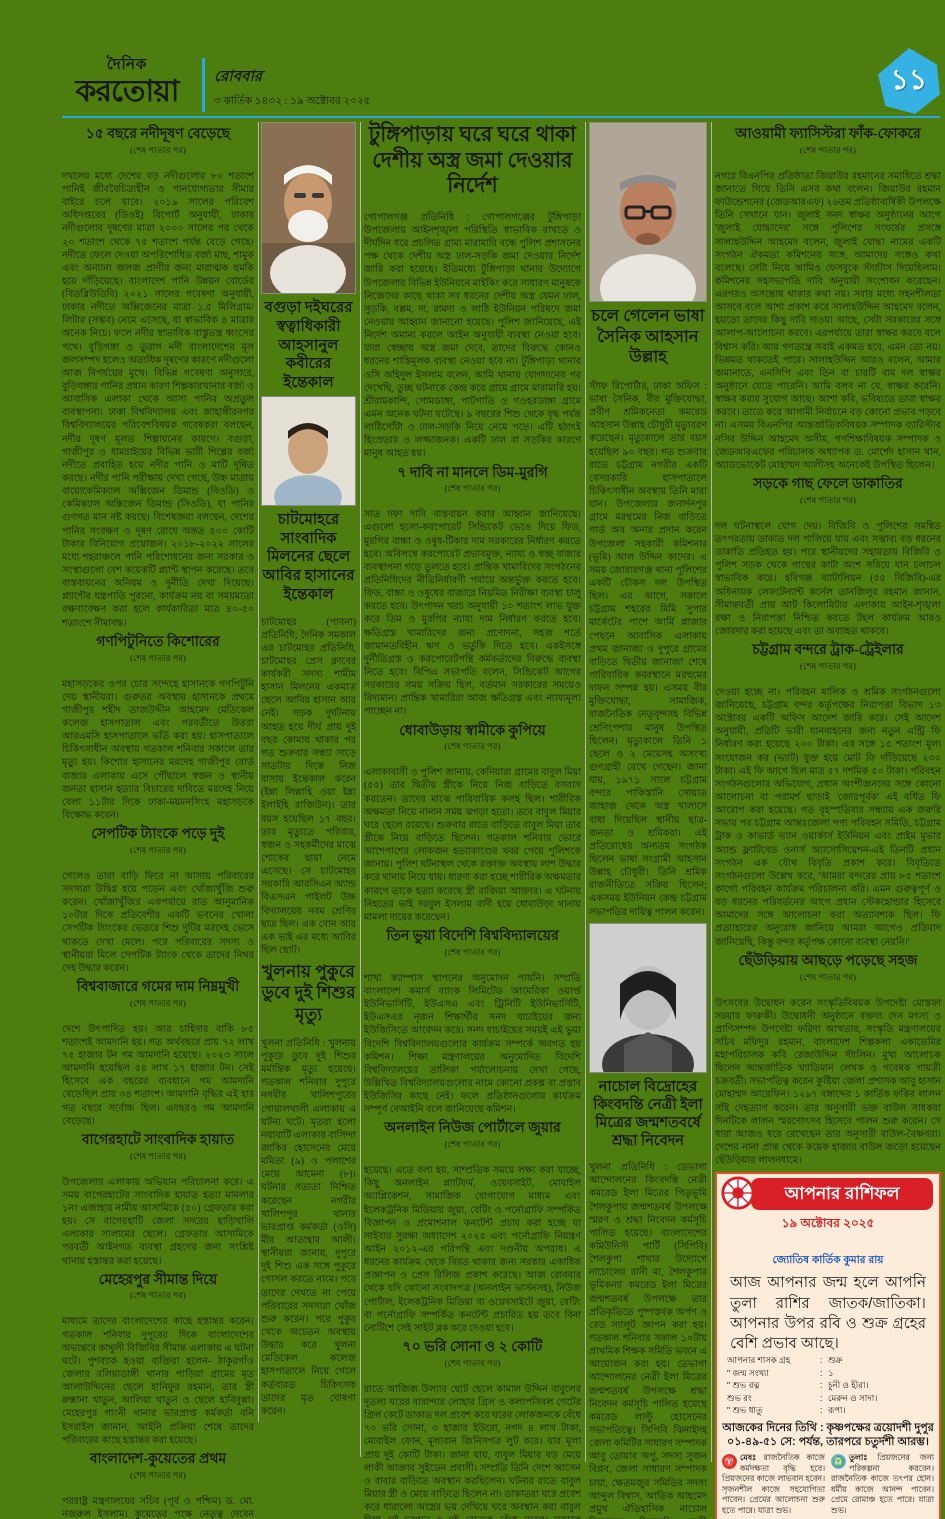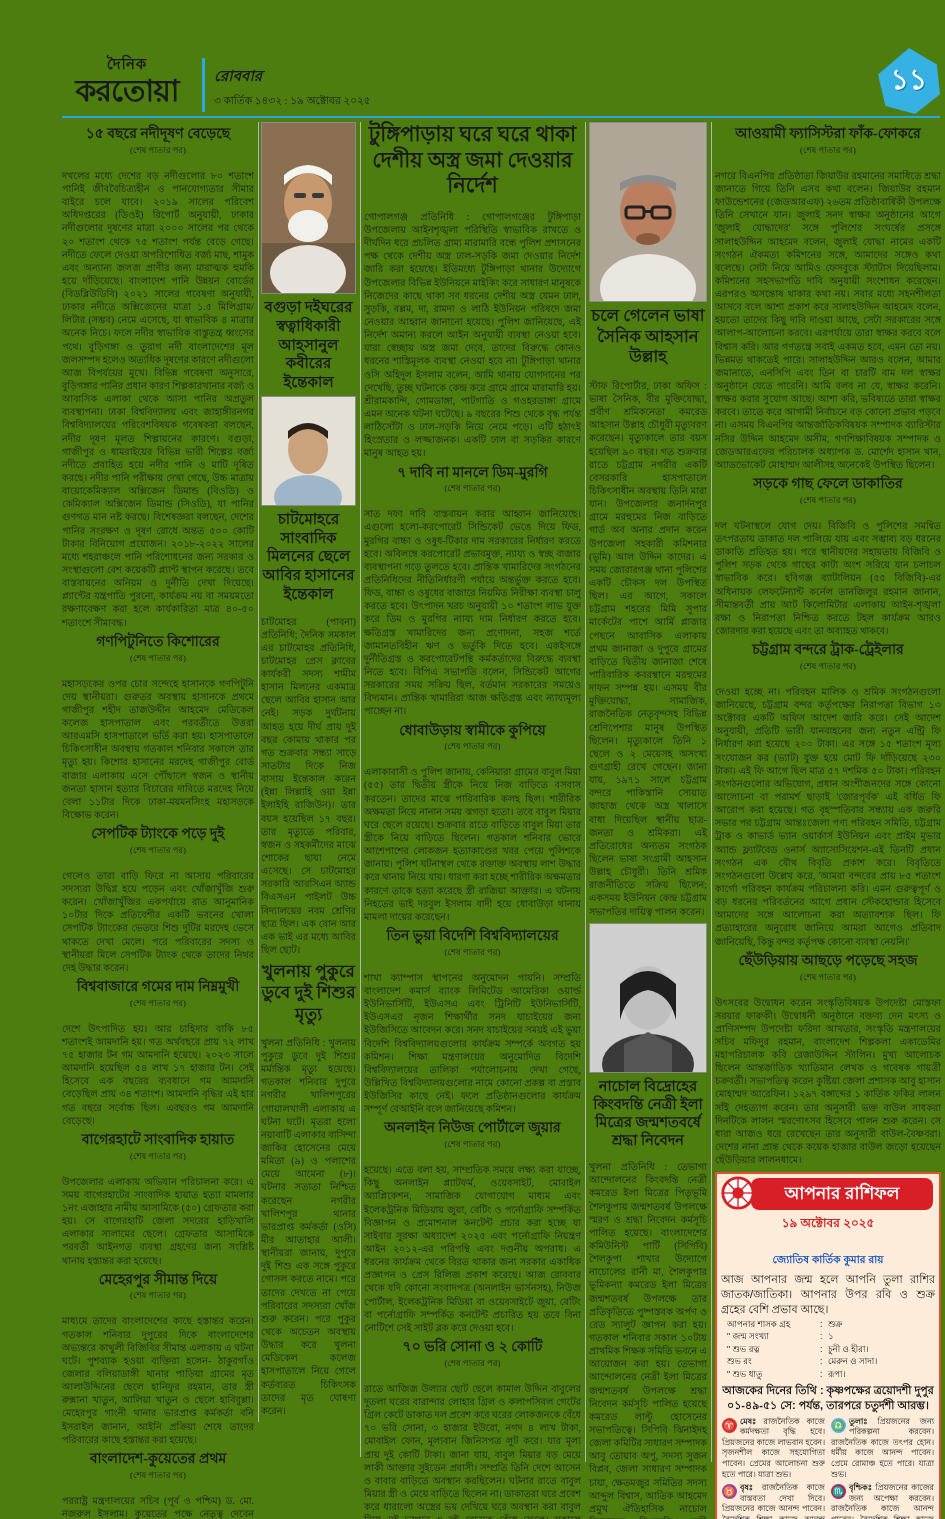--- a/index.html
+++ b/index.html
@@ -38,21 +38,21 @@
   .photo{width:100%;border:1px solid #8a8a8a;display:block;margin:0 0 4px;box-sizing:border-box;}
   .photo svg{display:block;width:100%;height:100%;}
   
   .horo{border:2px solid #e0502a;background:#fcecd9;margin-top:6px;height:468px;overflow:hidden;
         position:relative;box-sizing:border-box;font-family:"Liberation Sans",sans-serif;}
   .horo-head{background:#d81f26;margin:4px 6px 0 34px;text-align:center;color:#fff;
              font-size:17px;font-weight:bold;padding:2px 0;border-radius:8px;}
   .horo-wheel{position:absolute;left:4px;top:2px;width:34px;height:34px;}
   .horo-date{text-align:center;color:#d42027;font-size:12px;font-weight:bold;margin-top:4px;}
   .horo-astro{text-align:center;color:#1a56c4;font-size:10.5px;font-weight:bold;margin-top:18px;}
-  .horo-intro{font-size:11px;padding:3px 4px 0;line-height:1.35;text-align:justify;}
+  .horo-intro{font-size:15px;padding:3px 13px 0;line-height:1.35;text-align:justify;}
   .horo-attrs{padding:1px 10px 0;font-size:8.6px;}
   .horo-attrs .row{display:flex;line-height:1.45;}
   .horo-attrs .lbl{width:46%;}
   .horo-attrs .sep{width:8px;}
   .horo-tithi{font-size:11px;font-weight:bold;text-align:center;line-height:1.35;
               padding:3px 4px 2px;}
   .horo-grid{column-count:2;column-gap:6px;padding:2px 5px;}
   .z{font-size:8px;line-height:1.32;text-align:justify;margin-bottom:3px;
      break-inside:avoid;}
   .zi{float:left;width:15px;height:15px;border-radius:50%;color:#fff;font-size:10px;

